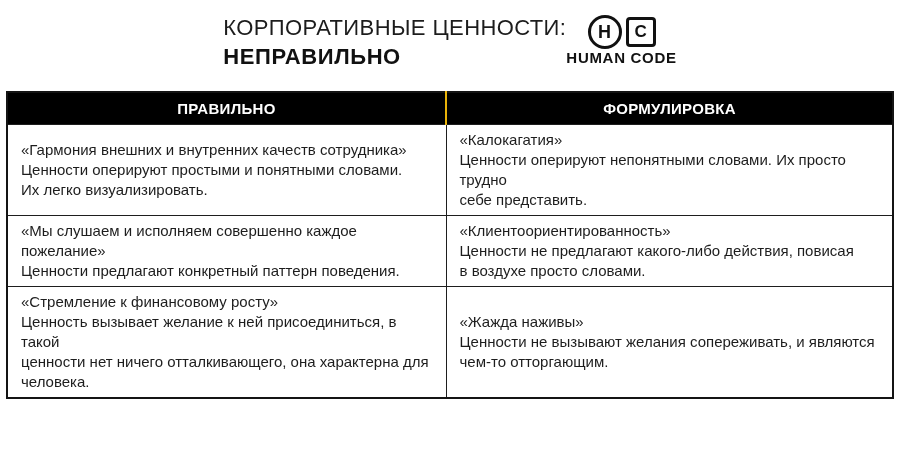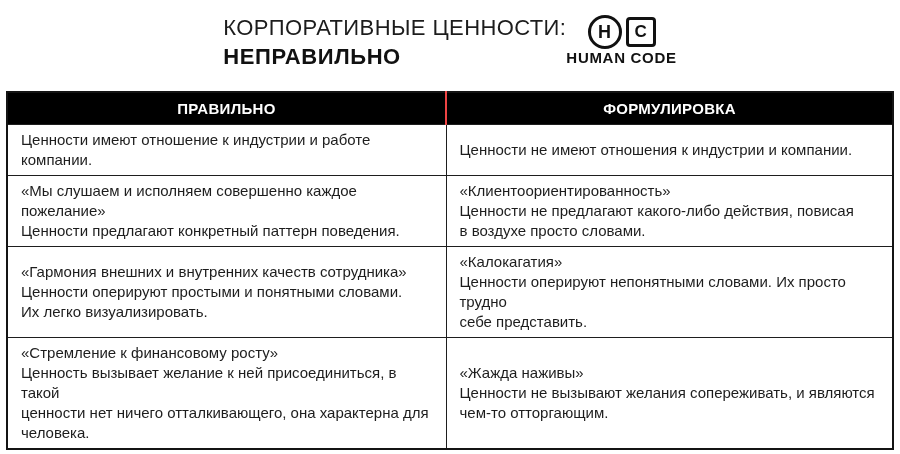--- a/index.html
+++ b/index.html
@@ -81,21 +81,21 @@
     background: #000000;
     color: #ffffff;
     font-size: 15px;
     font-weight: 700;
     letter-spacing: 0.3px;
     height: 31px;
     text-align: center;
     padding: 0;
     border: none;
   }
-  th:first-child { border-right: 2px solid #ef4444; }
+  th:first-child { border-right: 2px solid #eab308; }
   td {
     border: 1.5px solid #1e1e1e;
     font-size: 15px;
     line-height: 20px;
     color: #1d1d1d;
     padding: 5px 10px 5px 13px;
     white-space: pre-line;
     vertical-align: middle;
   }
 </style>
@@ -127,37 +127,33 @@
         <col class="c2">
       </colgroup>
     <thead>
       <tr>
         <th>ПРАВИЛЬНО</th>
         <th>ФОРМУЛИРОВКА</th>
       </tr>
     </thead>
     <tbody>
       <tr>
-        <td>Ценности имеют отношение к индустрии и работе компании.</td>
-        <td>Ценности не имеют отношения к индустрии и компании.</td>
+        <td>«Гармония внешних и внутренних качеств сотрудника»
+Ценности оперируют простыми и понятными словами.
+Их легко визуализировать.</td>
+        <td>«Калокагатия»
+Ценности оперируют непонятными словами. Их просто трудно
+себе представить.</td>
       </tr>
       <tr>
         <td>«Мы слушаем и исполняем совершенно каждое пожелание»
 Ценности предлагают конкретный паттерн поведения.</td>
         <td>«Клиентоориентированность»
 Ценности не предлагают какого-либо действия, повисая
 в воздухе просто словами.</td>
-      </tr>
-      <tr>
-        <td>«Гармония внешних и внутренних качеств сотрудника»
-Ценности оперируют простыми и понятными словами.
-Их легко визуализировать.</td>
-        <td>«Калокагатия»
-Ценности оперируют непонятными словами. Их просто трудно
-себе представить.</td>
       </tr>
       <tr>
         <td>«Стремление к финансовому росту»
 Ценность вызывает желание к ней присоединиться, в такой
 ценности нет ничего отталкивающего, она характерна для
 человека.</td>
         <td>«Жажда наживы»
 Ценности не вызывают желания сопереживать, и являются
 чем-то отторгающим.</td>
       </tr>

